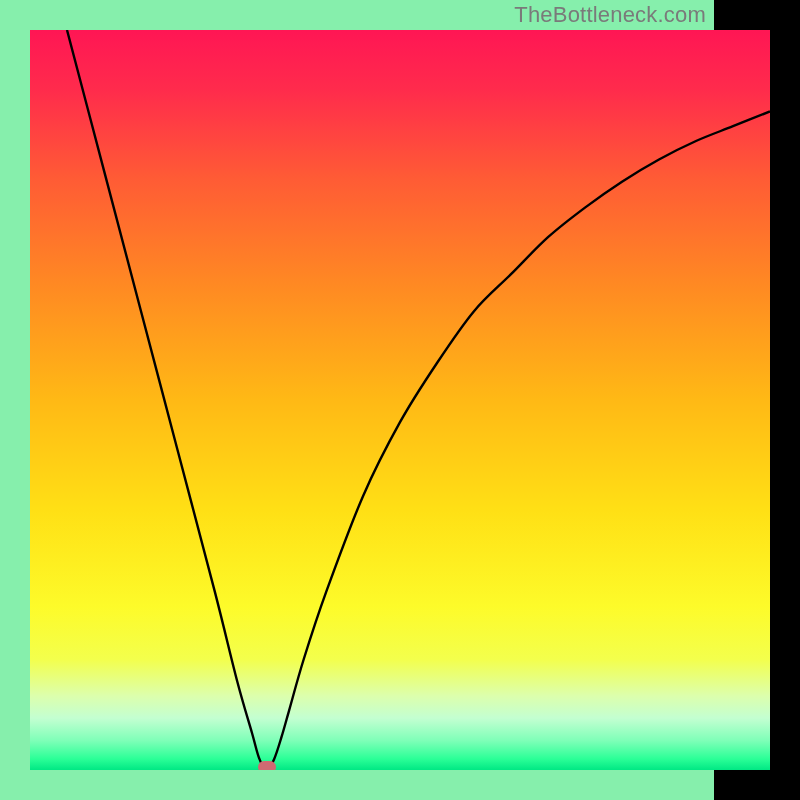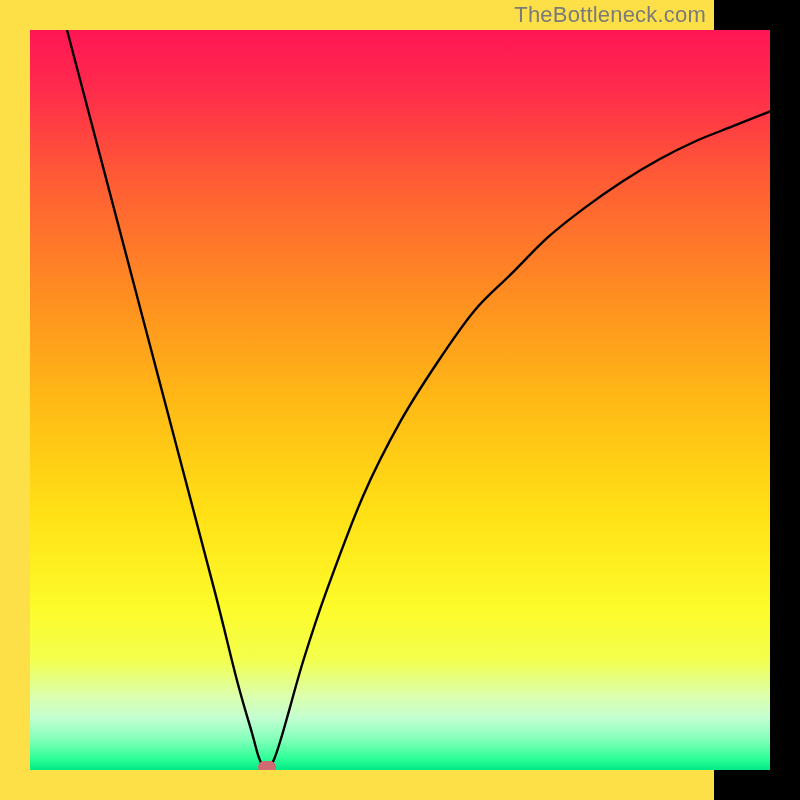--- a/index.html
+++ b/index.html
@@ -8,21 +8,21 @@
     width: 800px;
     height: 800px;
     background: #000;
     overflow: hidden;
     font-family: Arial, Helvetica, sans-serif;
   }
   .frame {
     position: relative;
     width: 714px;
     height: 800px;
-    background: #fde047;
+    background: #86efac;
   }
   .attribution {
     position: absolute;
     top: 2px;
     right: 8px;
     color: #7a7a7a;
     font-size: 22px;
     font-weight: 500;
     letter-spacing: 0.2px;
   }

